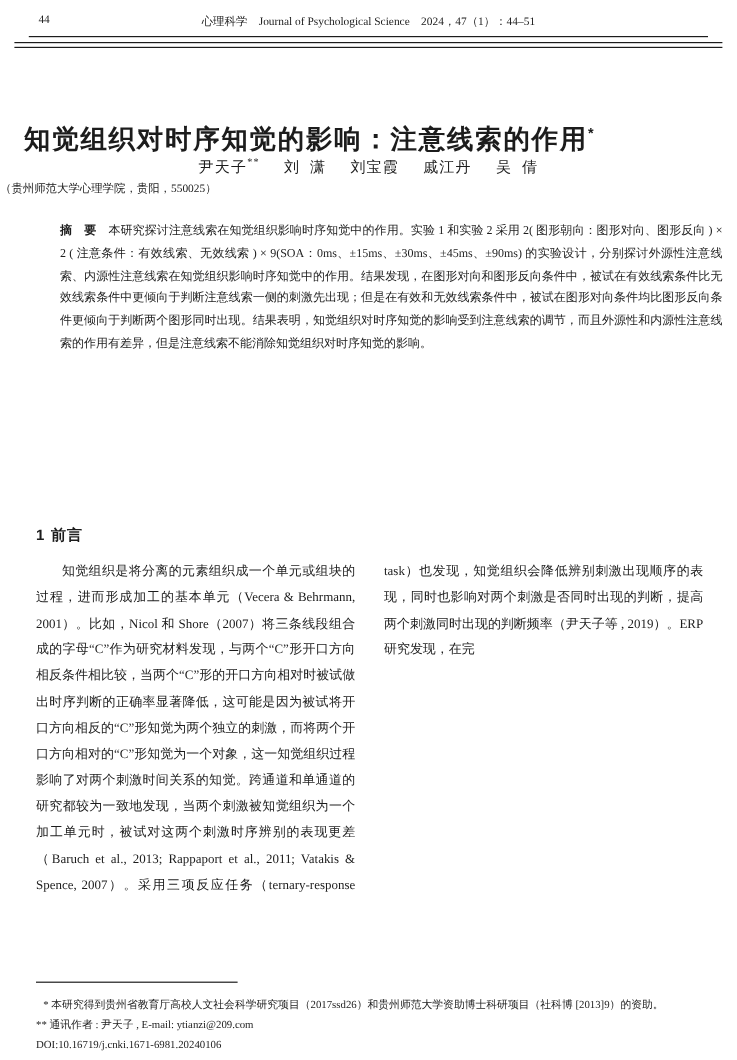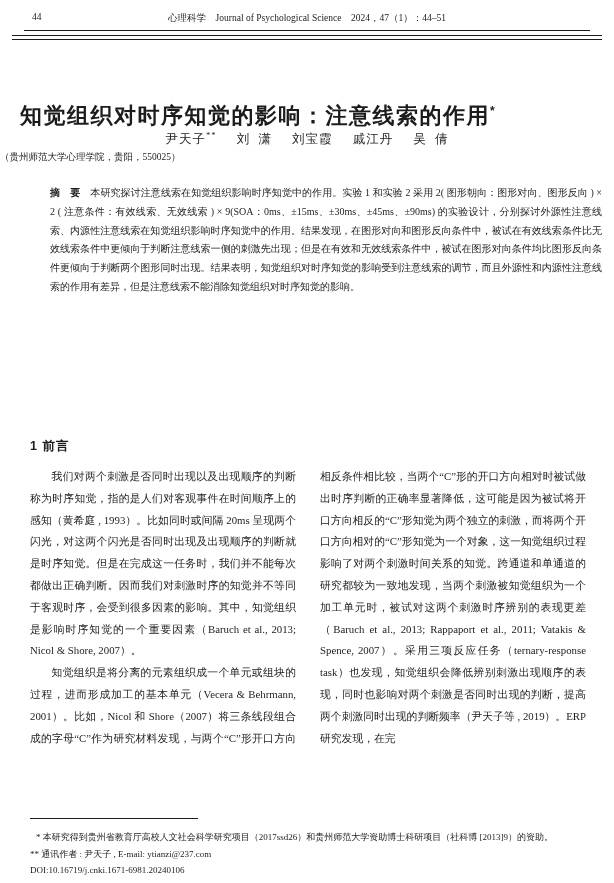--- a/index.html
+++ b/index.html
@@ -130,22 +130,21 @@
 
 <div class="abs affiliation-line">（贵州师范大学心理学院，贵阳，550025）</div>
 
 <div class="abs abstract-block">
   <p><span class="inline-label">摘　要</span>　<span>本研究探讨注意线索在知觉组织影响时序知觉中的作用。实验 1 和实验 2 采用 2( 图形朝向：图形对向、图形反向 ) × 2 ( 注意条件：有效线索、无效线索 ) × 9(SOA：0ms、±15ms、±30ms、±45ms、±90ms) 的实验设计，分别探讨外源性注意线索、内源性注意线索在知觉组织影响时序知觉中的作用。结果发现，在图形对向和图形反向条件中，被试在有效线索条件比无效线索条件中更倾向于判断注意线索一侧的刺激先出现；但是在有效和无效线索条件中，被试在图形对向条件均比图形反向条件更倾向于判断两个图形同时出现。结果表明，知觉组织对时序知觉的影响受到注意线索的调节，而且外源性和内源性注意线索的作用有差异，但是注意线索不能消除知觉组织对时序知觉的影响。</span></p>
 </div>
 
 <div class="abs section-heading">1  前言</div>
 
 <div class="abs body-columns">
-  <p>我们对两个刺激是否同时出现以及出现顺序的判断称为时序知觉，指的是人们对客观事件在时间顺序上的感知（黄希庭 , 1993）。比如同时或间隔 20ms 呈现两个闪光，对这两个闪光是否同时出现及出现顺序的判断就是时序知觉。但是在完成这一任务时，我们并不能每次都做出正确判断。因而我们对刺激时序的知觉并不等同于客观时序，会受到很多因素的影响。其中，知觉组织是影响时序知觉的一个重要因素（Baruch et al., 2013; Nicol &amp; Shore, 2007）。</p>
   <p>知觉组织是将分离的元素组织成一个单元或组块的过程，进而形成加工的基本单元（Vecera &amp; Behrmann, 2001）。比如，Nicol 和 Shore（2007）将三条线段组合成的字母“C”作为研究材料发现，与两个“C”形开口方向相反条件相比较，当两个“C”形的开口方向相对时被试做出时序判断的正确率显著降低，这可能是因为被试将开口方向相反的“C”形知觉为两个独立的刺激，而将两个开口方向相对的“C”形知觉为一个对象，这一知觉组织过程影响了对两个刺激时间关系的知觉。跨通道和单通道的研究都较为一致地发现，当两个刺激被知觉组织为一个加工单元时，被试对这两个刺激时序辨别的表现更差（Baruch et al., 2013; Rappaport et al., 2011; Vatakis &amp; Spence, 2007）。采用三项反应任务（ternary-response task）也发现，知觉组织会降低辨别刺激出现顺序的表现，同时也影响对两个刺激是否同时出现的判断，提高两个刺激同时出现的判断频率（尹天子等 , 2019）。ERP 研究发现，在完</p>
 </div>
 
 <div class="abs footnote-divider"></div>
 <div class="abs footnotes">
   <p class="fn-funding">* 本研究得到贵州省教育厅高校人文社会科学研究项目（2017ssd26）和贵州师范大学资助博士科研项目（社科博 [2013]9）的资助。</p>
-  <p>** 通讯作者 : 尹天子 , E-mail: ytianzi@237.com</p>
+  <p>** 通讯作者 : 尹天子 , E-mail: ytianzi@209.com</p>
   <p>DOI:10.16719/j.cnki.1671-6981.20240106</p>
 </div>
 
 </body></html>

